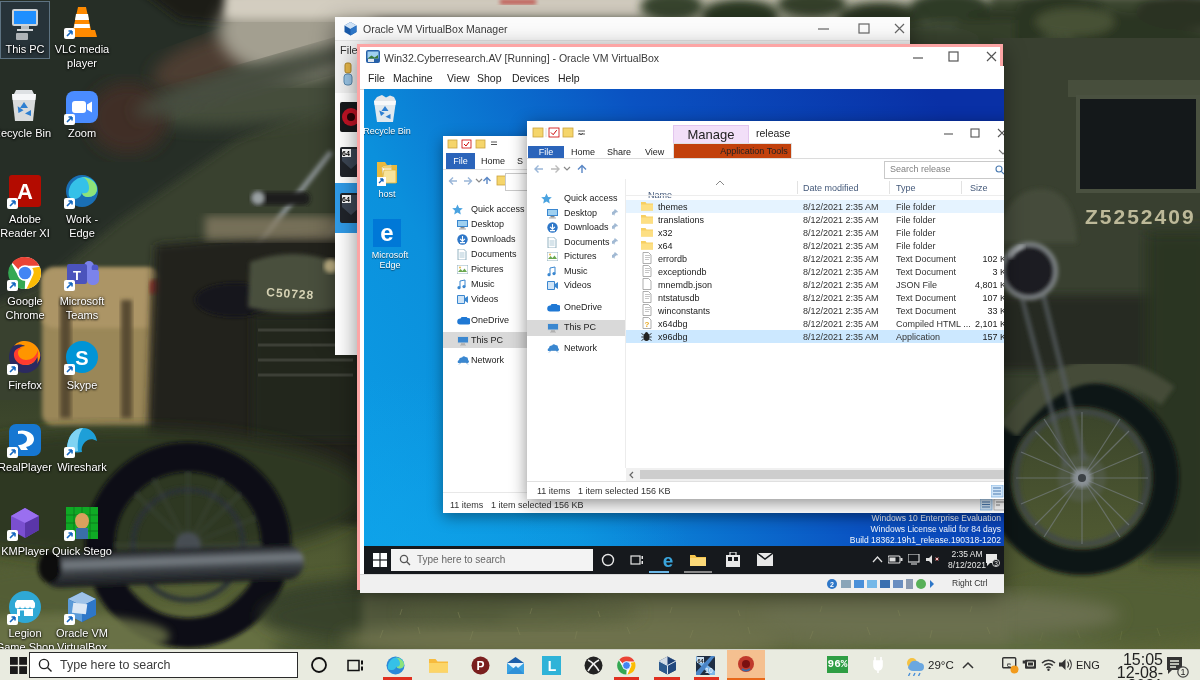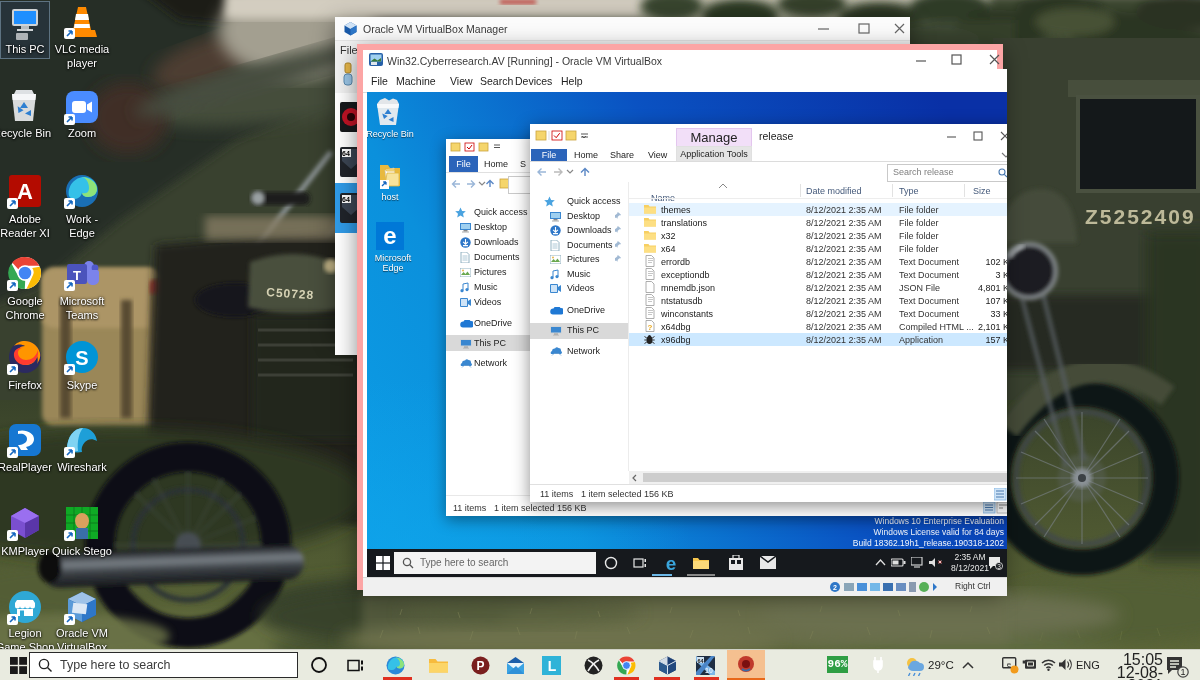--- a/index.html
+++ b/index.html
@@ -414,40 +414,40 @@
       </svg>
     <div class="abs" style="left:0;top:166px;width:30px;height:50px;background:#309be8;"></div>
     <svg class="abs" style="left:5px;top:174px" width="22" height="34">
         <rect x="0" y="2" width="22" height="30" rx="2" fill="#20242a"></rect>
         <path d="M2,4 h18 v12 l-9,8 l-9,-8 Z" fill="#3c4654"></path>
         <rect x="2" y="4" width="9" height="8" fill="#fff"></rect>
         <text x="6" y="11" font-size="7" font-weight="bold" fill="#000" text-anchor="middle">64</text>
       </svg>
   </div>
 
-  <div id="vmwin" class="win" style="left:357px;top:44px;width:646px;height:546px;background:#fff;border:6px solid #fca5a5;box-sizing:border-box;">
+  <div id="vmwin" class="win" style="left:357px;top:44px;width:646px;height:546px;background:#fff;border:3px solid #fca5a5;box-sizing:border-box;">
 
     <svg class="abs" style="left:6px;top:3px" width="14" height="13">
         <rect x="0" y="0" width="14" height="13" rx="2" fill="#2660a8"></rect>
         <rect x="1.5" y="1.5" width="11" height="7" fill="#9fd0f0"></rect>
         <path d="M1.5,8.5 l4,-3 l3,2 l3.5,-2.5 v3.5 h-10.5 Z" fill="#3a7a3a"></path>
         <rect x="2" y="9" width="6" height="3" fill="#dfe6ee"></rect>
       </svg>
     <div class="abs" style="left:24px;top:5px;font-size:10.5px;color:#3a3a3a;">Win32.Cyberresearch.AV [Running] - Oracle VM VirtualBox</div>
     <svg class="abs" style="left:546px;top:4px" width="96" height="12">
       <line x1="7" y1="7" x2="17" y2="7" stroke="#555" stroke-width="1.2"></line>
       <rect x="43" y="1" width="9" height="9" fill="none" stroke="#555" stroke-width="1.2"></rect>
       <path d="M81,1 L90,10 M90,1 L81,10" stroke="#555" stroke-width="1.2"></path>
     </svg>
 
     <div class="abs" style="left:0;top:19px;width:644px;height:23px;background:#fff;border-bottom:1px solid #d8d8d8;font-size:10.5px;color:#222;">
       <span class="abs" style="left:8px;top:6px">File</span>
       <span class="abs" style="left:33px;top:6px">Machine</span>
       <span class="abs" style="left:87px;top:6px">View</span>
-      <span class="abs" style="left:117px;top:6px">Search</span>
+      <span class="abs" style="left:117px;top:6px">Shop</span>
       <span class="abs" style="left:152px;top:6px">Devices</span>
       <span class="abs" style="left:198px;top:6px">Help</span>
     </div>
 
     <div id="vmscreen" class="abs" style="left:4px;top:42px;width:640px;height:485px;overflow:hidden;background:radial-gradient(ellipse 480px 300px at 6% 96%, rgba(16,167,236,.6) 0%, rgba(16,167,236,0) 60%),linear-gradient(62deg, #0c9ee6 0%, #0b90dc 26%, #0a52c2 58%, #0930a6 92%);">
 
       <svg class="abs" style="left:6px;top:4px" width="30" height="31">
           <path d="M4,8 L26,8 L23,29 L7,29 Z" fill="#eceef0" opacity="0.95"></path>
           <path d="M4,8 L26,8 L25.4,12 L4.6,12 Z" fill="#f8f9fa"></path>
           <path d="M7,4 L12,2 L16,4.5 L20,2.5 L24,4 L26,8 L4,8 Z" fill="#e3e6e9"></path>
@@ -586,21 +586,21 @@
         <svg class="abs" style="left:413px;top:7px" width="75" height="11">
           <line x1="4" y1="6" x2="13" y2="6" stroke="#555" stroke-width="1.1"></line>
           <rect x="31" y="1" width="8" height="8" fill="none" stroke="#555" stroke-width="1.1"></rect>
           <path d="M58,1 L66,9 M66,1 L58,9" stroke="#555" stroke-width="1.1"></path>
         </svg>
 
         <div class="abs" style="left:1px;top:25px;width:36px;height:12px;background:#2b64ba;color:#fff;font-size:9px;text-align:center;line-height:12px;">File</div>
         <div class="abs" style="left:44px;top:26px;font-size:9px;color:#222;">Home</div>
         <div class="abs" style="left:80px;top:26px;font-size:9px;color:#222;">Share</div>
         <div class="abs" style="left:118px;top:26px;font-size:9px;color:#222;">View</div>
-        <div class="abs" style="left:146px;top:22px;width:74px;height:15px;background:#e5e5e5;border:1px solid #e0e0e0;border-bottom:none;color:#222;font-size:9px;text-align:center;line-height:15px;">Application Tools</div>
+        <div class="abs" style="left:146px;top:22px;width:74px;height:15px;background:#c2410c;border:1px solid #e0e0e0;border-bottom:none;color:#222;font-size:9px;text-align:center;line-height:15px;padding-left:43px;">Application Tools</div>
         <svg class="abs" style="left:470px;top:27px" width="12" height="8">
             <path d="M2,2 l4,4 l4,-4" stroke="#777" stroke-width="1.1" fill="none"></path>
           </svg>
         <div class="abs" style="left:0px;top:37px;width:488px;height:1px;background:#dcdcdc;"></div>
 
         <svg class="abs" style="left:4px;top:40px" width="62" height="16">
           <path d="M12,8 h-8 m3.5,-3.5 l-3.5,3.5 l3.5,3.5" stroke="#9ab6d8" stroke-width="1.4" fill="none"></path>
           <path d="M20,8 h8 m-3.5,-3.5 l3.5,3.5 l-3.5,3.5" stroke="#bbb" stroke-width="1.4" fill="none"></path>
           <path d="M33,6 l3,3 l3,-3" stroke="#888" stroke-width="1.2" fill="none"></path>
           <path d="M51,12 v-7 m-4,3.5 l4,-4 l4,4" stroke="#5a87c5" stroke-width="1.4" fill="none"></path>

